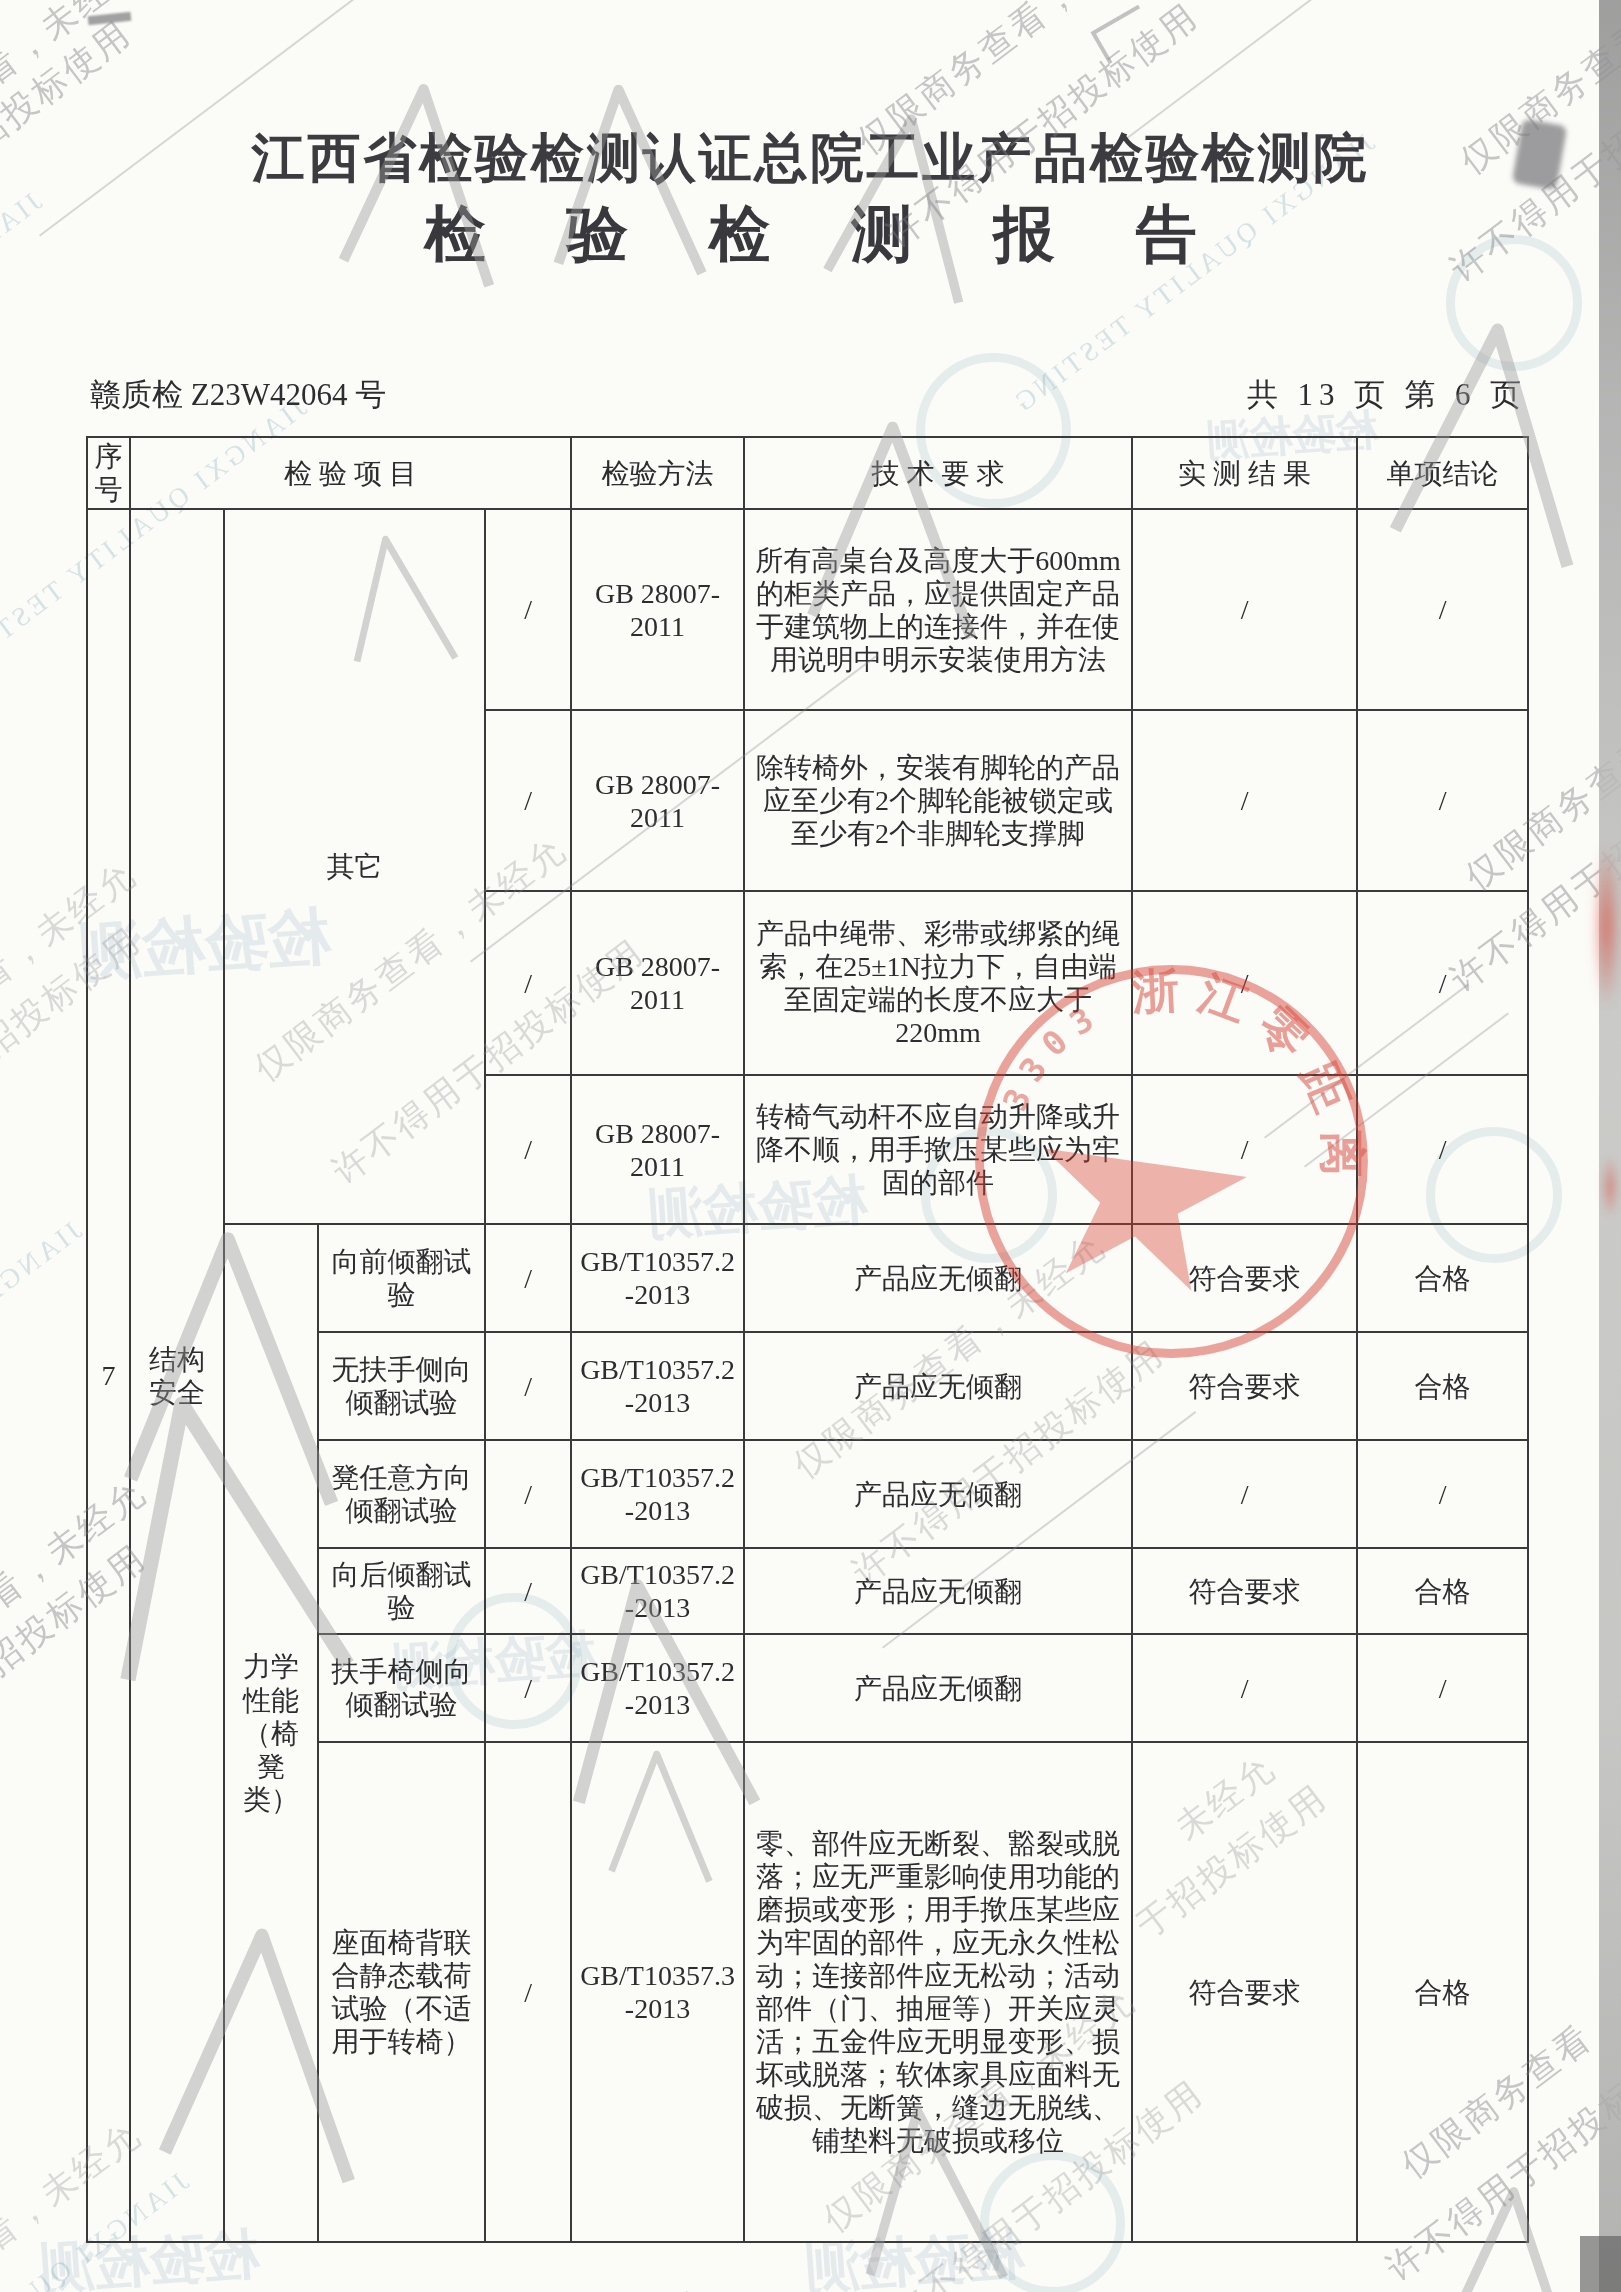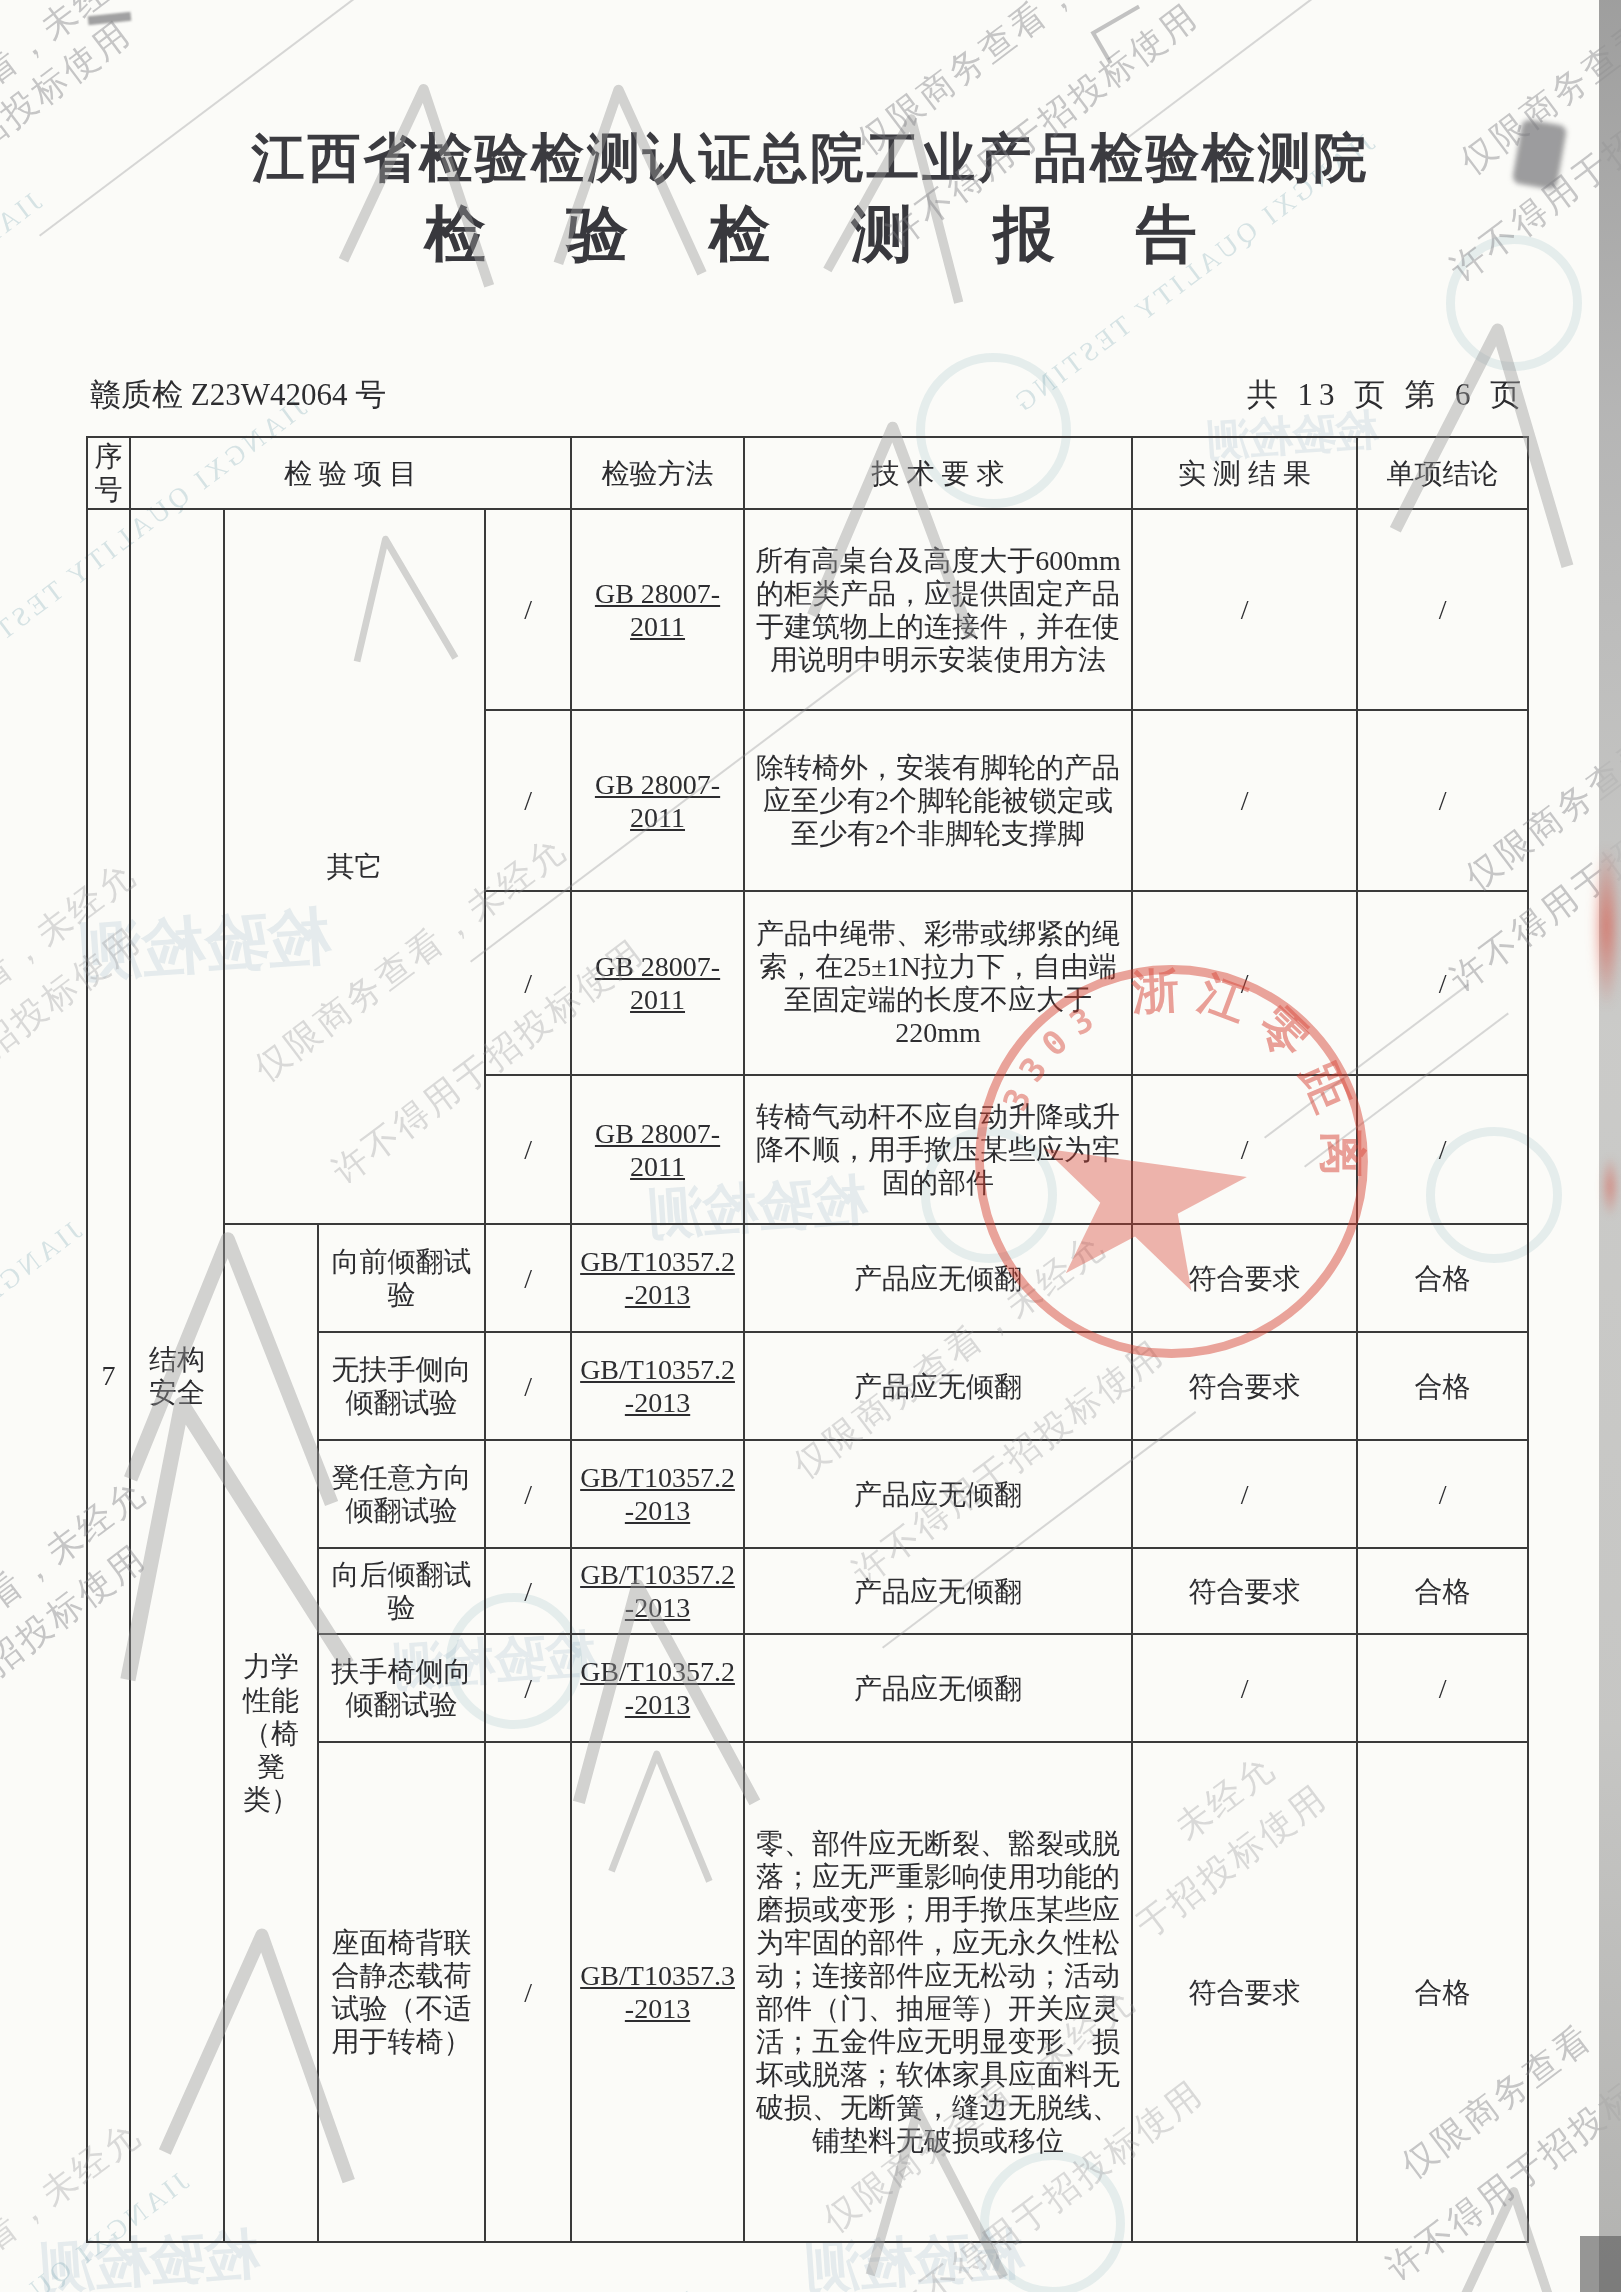--- a/index.html
+++ b/index.html
@@ -12,21 +12,21 @@
              font-size:61px;font-weight:700;letter-spacing:33px;text-indent:33px;color:#38383d;z-index:3;}
   .meta{position:absolute;top:374px;left:90px;width:1437px;display:flex;
         justify-content:space-between;font-size:31px;z-index:3;}
   .meta .pageinfo{letter-spacing:5.9px;}
   
   table.report{position:absolute;left:86px;top:436px;width:1441px;border-collapse:collapse;
         table-layout:fixed;z-index:2;background:transparent;}
   table.report td{border:2px solid #3a3a3a;text-align:center;vertical-align:middle;
         padding:2px 5.9px;font-size:28px;line-height:1.18;}
   td.hd{font-size:29px;}
-  td.m{font-size:24.5px;line-height:1.3;word-break:break-word;text-decoration:underline;}
+  td.m{font-size:24.5px;line-height:1.3;word-break:break-word;}
   td.q{padding:2px 29px;line-height:33px;}
   tr.rh{height:69px;}  tr.r1{height:201px;} tr.r2{height:181px;} tr.r3{height:184px;}
   tr.r4{height:149px;} tr.r5{height:108px;} tr.r6{height:108px;padding-left:17px;} tr.r7{height:108px;}
   tr.r8{height:86px;} tr.r9{height:108px;} tr.r10{height:500px;}
   
   .wm{position:absolute;white-space:nowrap;transform:rotate(-37deg);transform-origin:left top;
       font-size:35px;letter-spacing:2.9px;color:rgba(125,125,128,0.42);z-index:5;pointer-events:none;}
   .wm.light{color:rgba(140,140,143,0.30);}
   .latin{position:absolute;white-space:nowrap;font-size:27.4px;letter-spacing:3.9px;
       color:rgba(80,140,160,0.22);transform:rotate(-37deg) scaleX(-1);transform-origin:left top;z-index:1;}

